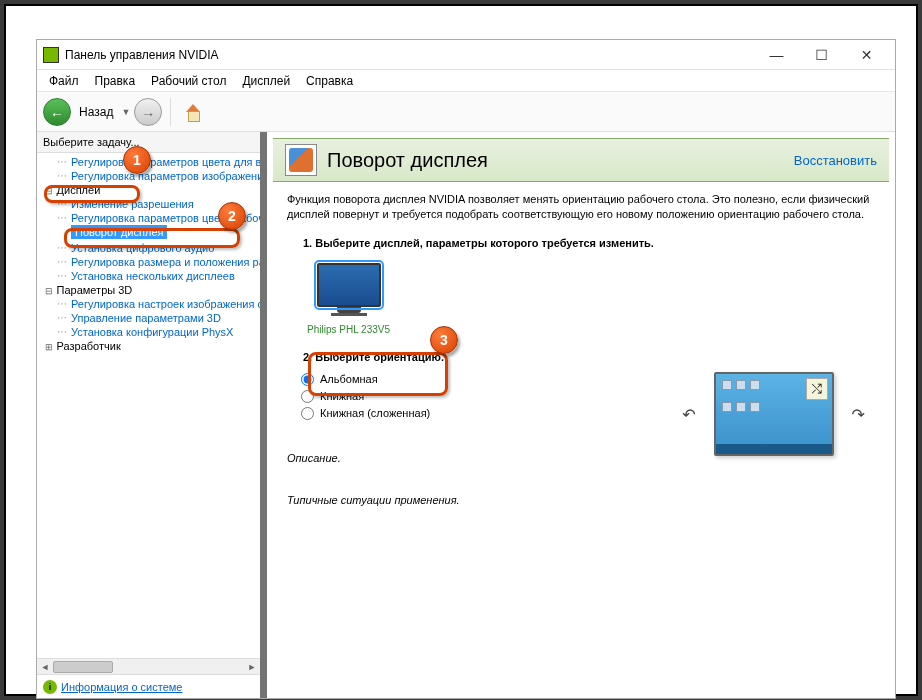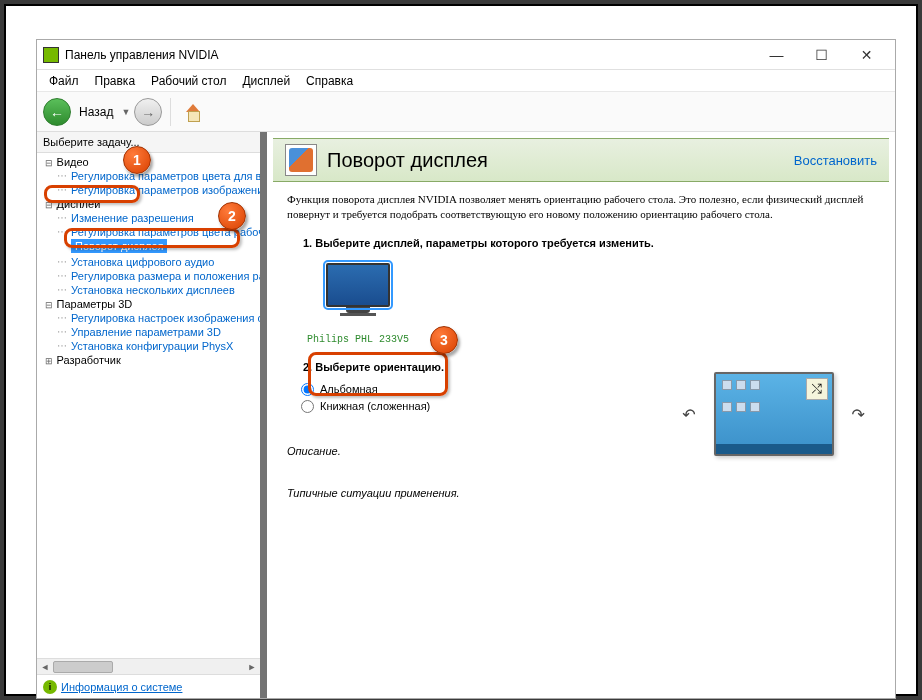--- a/index.html
+++ b/index.html
@@ -38,28 +38,28 @@
 .footer { height: 24px; border-top: 1px solid #ddd; display: flex; align-items: center; padding: 0 6px; font-size: 11px; gap: 4px; }
 .footer .info-icon { width: 14px; height: 14px; border-radius: 50%; background: #76b900; color: #000; font-size: 9px; display: flex; align-items: center; justify-content: center; font-weight: bold; }
 .footer a { color: #0066cc; text-decoration: underline; }
 .content { flex: 1; display: flex; flex-direction: column; padding: 6px 0 0 0; overflow: hidden; }
 .content-header { height: 44px; background: linear-gradient(#e8f0e0,#d8e8c8); border-top: 1px solid #88aa66; border-bottom: 1px solid #88aa66; display: flex; align-items: center; padding: 0 12px; margin: 0 6px; }
 .content-header .hicon { width: 32px; height: 32px; background: #fff; border: 1px solid #888; margin-right: 10px; position: relative; }
 .content-header .hicon::after { content:''; position: absolute; inset: 3px; background: linear-gradient(135deg,#4a90d9 40%,#e07030 40%); border-radius: 3px; }
 .content-header h1 { font-size: 20px; font-weight: normal; flex: 1; }
 .content-header .restore { font-size: 13px; color: #0066cc; }
 .content-body { flex: 1; padding: 10px 20px; font-size: 11px; overflow: auto; position: relative; }
-.desc { margin-bottom: 14px; line-height: 1.4; font-family: Liberation Serif, serif; }
+.desc { margin-bottom: 14px; line-height: 1.4; }
 .step-title { font-weight: bold; margin: 10px 16px 8px; }
 .monitor-item { display: inline-block; text-align: center; margin: 6px 0 6px 20px; }
 .monitor-screen { width: 64px; height: 44px; background: linear-gradient(#2b6cb0,#1a4d8f); border: 2px solid #333; border-radius: 2px; margin: 0 auto; position: relative; }
 .monitor-screen.selected { outline: 2px solid #3399ff; outline-offset: 1px; }
 .monitor-stand { width: 24px; height: 6px; background: #444; margin: 0 auto; border-radius: 0 0 3px 3px; }
 .monitor-base { width: 36px; height: 3px; background: #555; margin: 0 auto; }
-.monitor-label { color: #2e8b2e; font-size: 10px; margin-top: 18px; font-family: Liberation Mono, monospace; }
+.monitor-label { color: #2e8b2e; font-size: 10px; margin-top: 8px; }
 .radio-group { margin: 6px 0 0 14px; }
 .radio-row { display: flex; align-items: center; gap: 6px; padding: 2px 0; }
 .radio-row input { margin: 0; }
 .preview-row { display: flex; align-items: center; gap: 18px; position: absolute; right: 30px; top: 190px; }
 .rot-btn { font-size: 16px; color: #444; }
 .preview-monitor { width: 120px; height: 84px; border: 2px solid #666; background: linear-gradient(#5bb3e6,#3a8fc8); position: relative; border-radius: 2px; box-shadow: 2px 2px 4px rgba(0,0,0,.2); }
 .preview-monitor .taskbar { position: absolute; bottom: 0; left: 0; right: 0; height: 10px; background: #1a5a8a; }
 .preview-monitor .icons { position: absolute; top: 6px; left: 6px; width: 40px; height: 40px; display: grid; grid-template-columns: repeat(3, 10px); gap: 4px; }
 .preview-monitor .icons span { width: 10px; height: 10px; background: #cde; border: 1px solid #89a; }
 .preview-monitor .corner { position: absolute; top: 4px; right: 4px; width: 22px; height: 22px; background: #f5f5dc; border: 1px solid #aaa; display: flex; align-items: center; justify-content: center; font-size: 13px; }
@@ -99,21 +99,20 @@
     <div class="homebtn">
           <div class="home-icon"></div>
         </div>
   </div>
 
   <div class="body">
 
     <div class="sidebar">
       <div class="sidebar-title">Выберите задачу...</div>
       <div class="tree">
-        <div class="tree-item group">Видео</div>
         <div class="tree-item link">Регулировка параметров цвета для вид</div>
         <div class="tree-item link">Регулировка параметров изображения д</div>
         <div class="tree-item group">Дисплей</div>
         <div class="tree-item link">Изменение разрешения</div>
         <div class="tree-item link">Регулировка параметров цвета рабочег</div>
         <div style="padding-left:0;"><span class="tree-item selected">Поворот дисплея</span></div>
         <div class="tree-item link">Установка цифрового аудио</div>
         <div class="tree-item link">Регулировка размера и положения рабо</div>
         <div class="tree-item link">Установка нескольких дисплеев</div>
         <div class="tree-item group">Параметры 3D</div>
@@ -152,20 +151,24 @@
         </div>
 
         <p class="step-title">2. Выберите ориентацию.</p>
         <div class="radio-group">
           <label class="radio-row">
             <input type="radio" name="orient" checked="" style="">
             <span>Альбомная</span>
           </label>
           <label class="radio-row">
             <input type="radio" name="orient" style="">
+            <span>Книжная</span>
+          </label>
+          <label class="radio-row">
+            <input type="radio" name="orient" style="">
             <span>Книжная (сложенная)</span>
           </label>
         </div>
 
         <div class="preview-row">
           <span class="rot-btn">↶</span>
           <div class="preview-monitor">
             <div class="icons">
                   <span></span>
                   <span></span>

